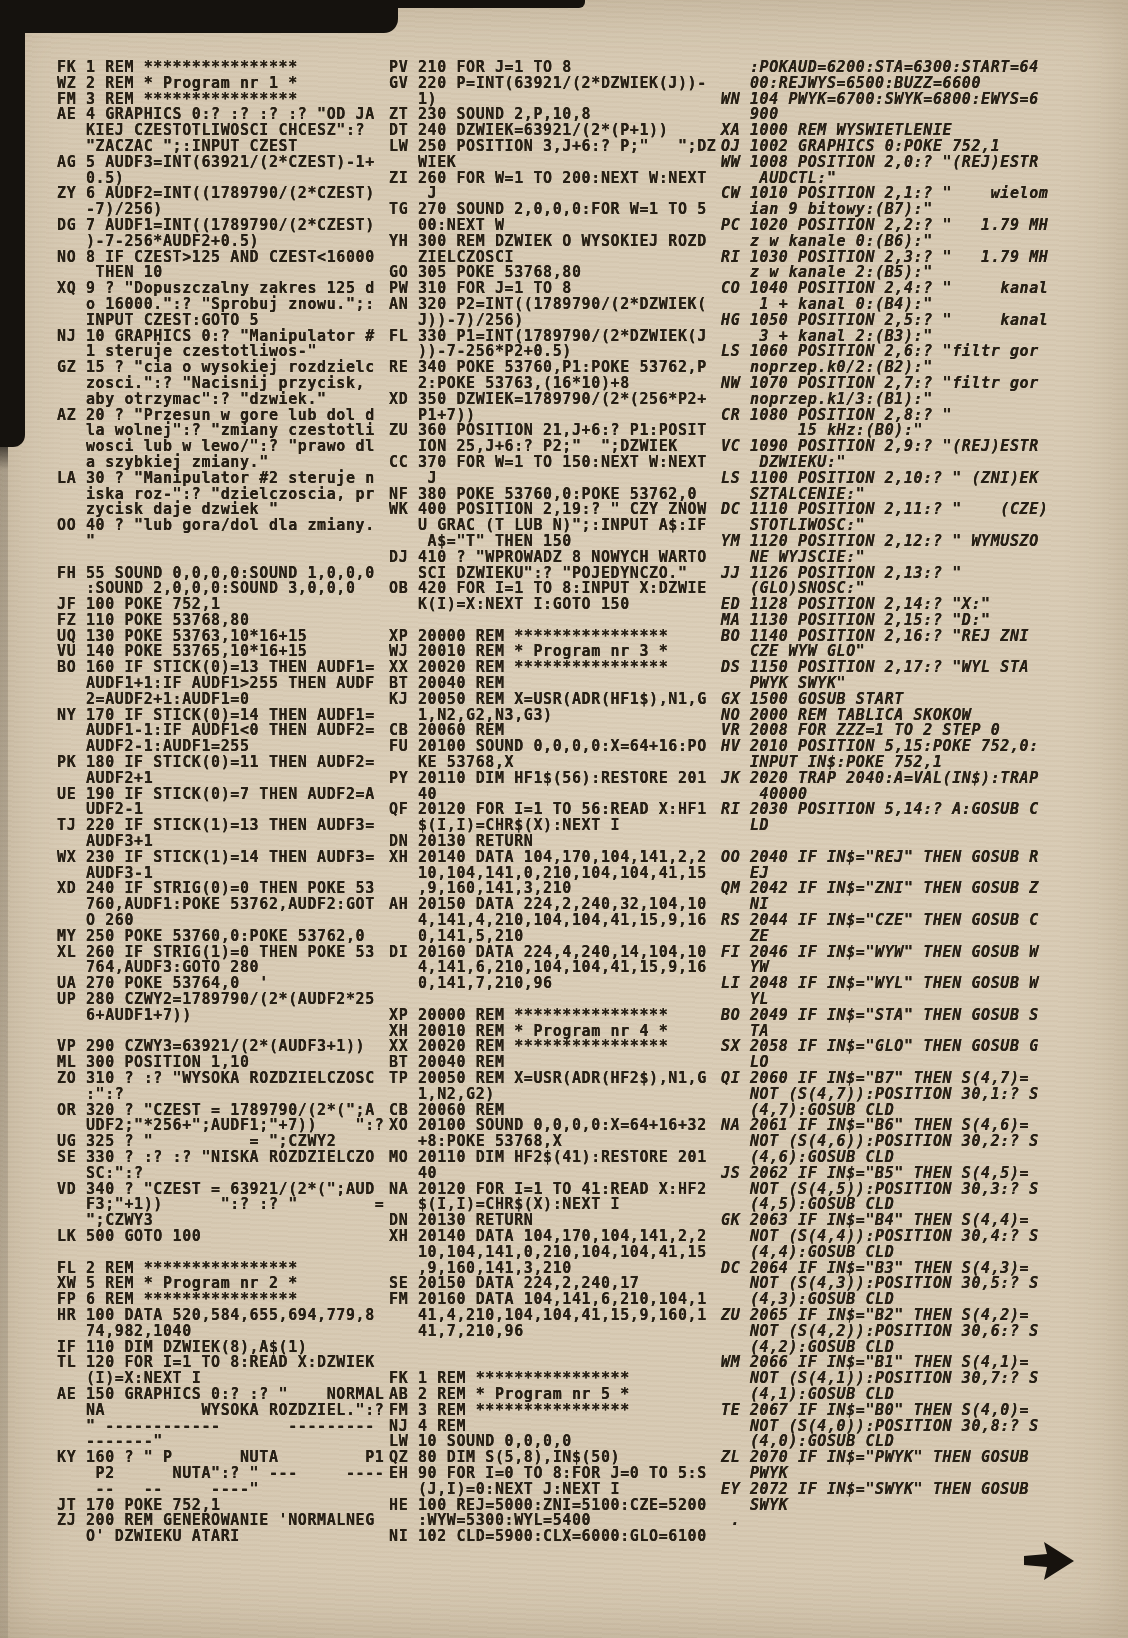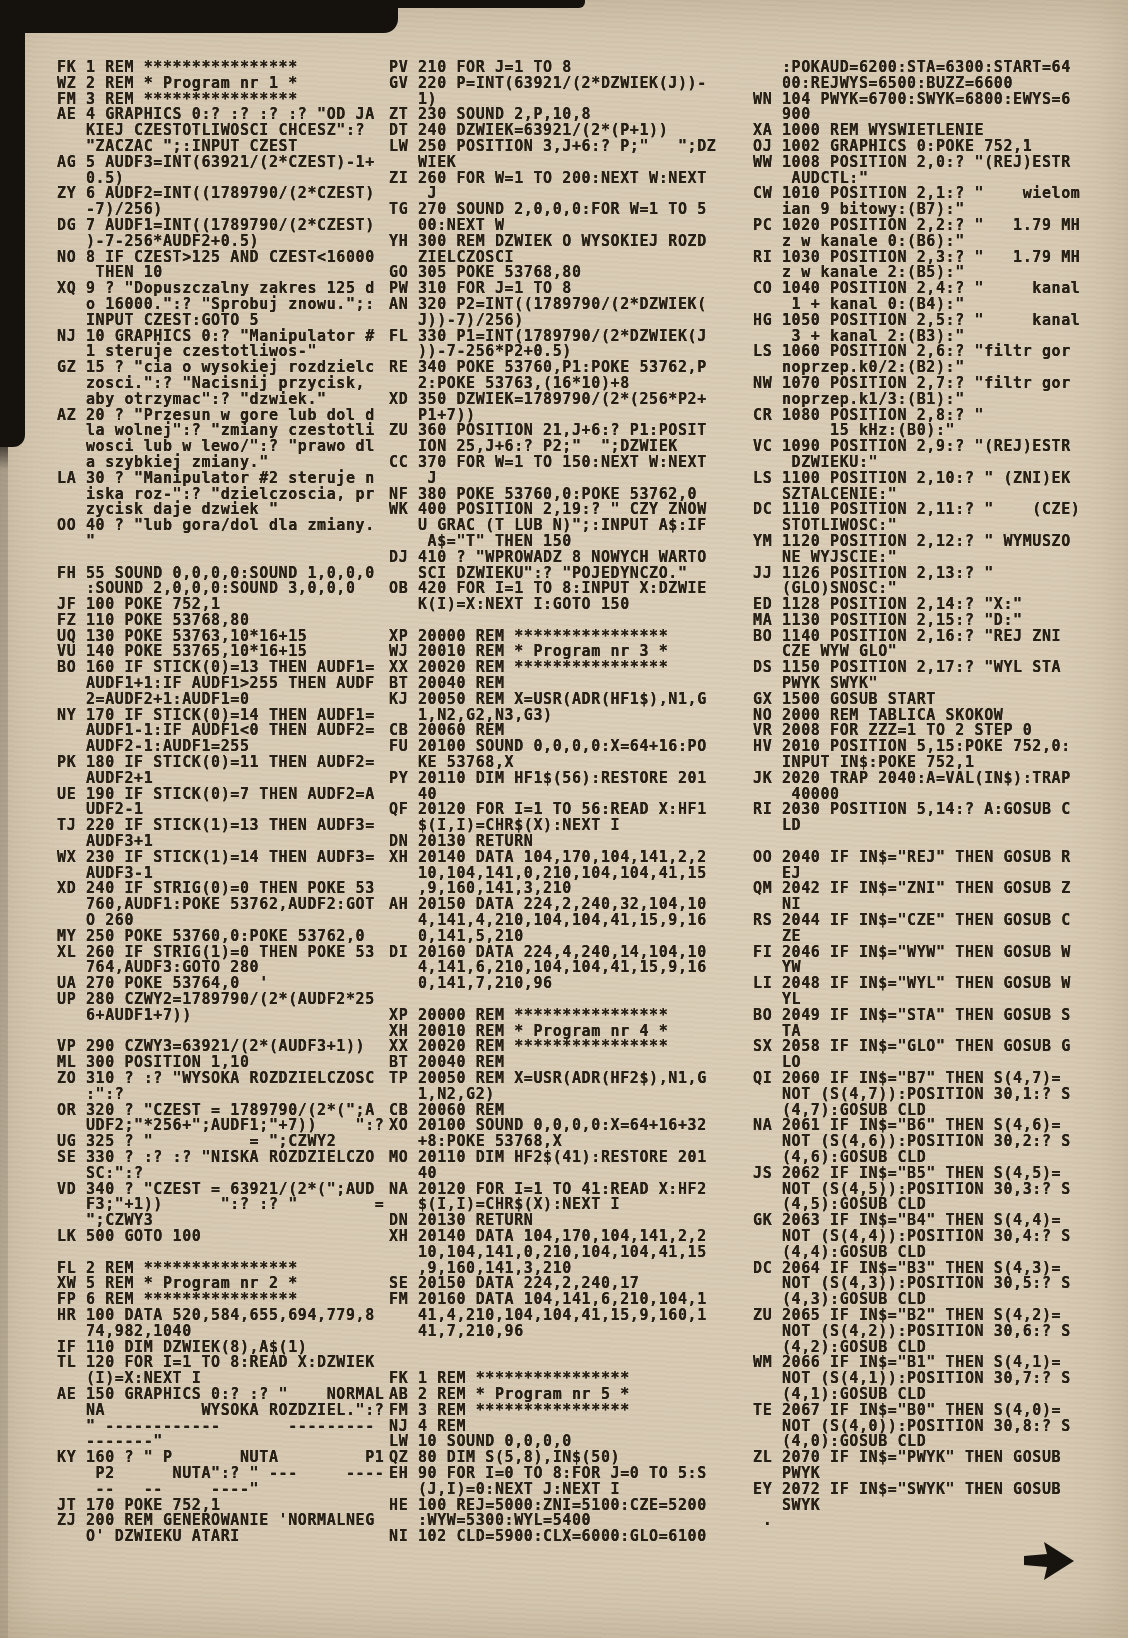--- a/index.html
+++ b/index.html
@@ -22,21 +22,21 @@
     white-space:pre;
     font-weight:700;
     font-size:15px;
     line-height:15.8px;
     letter-spacing:0.6px;
     color:#261f15;
     text-shadow:0 0 0.6px rgba(35,27,15,.95);
   }
   .col-left{left:57px;}
   .col-mid{left:389px;}
-  .col-right{left:753px;}
+  .col-right{left:721px;font-style:italic;}
   .code-line{height:15.8px;}
   
   .edge-top-bar{
     position:absolute;left:0;top:0;width:398px;height:33px;
     background:#15120e;border-bottom-right-radius:14px;
   }
   .edge-top-thin{
     position:absolute;left:0;top:0;width:585px;height:8px;
     background:#15120e;border-bottom-right-radius:6px;
   }

